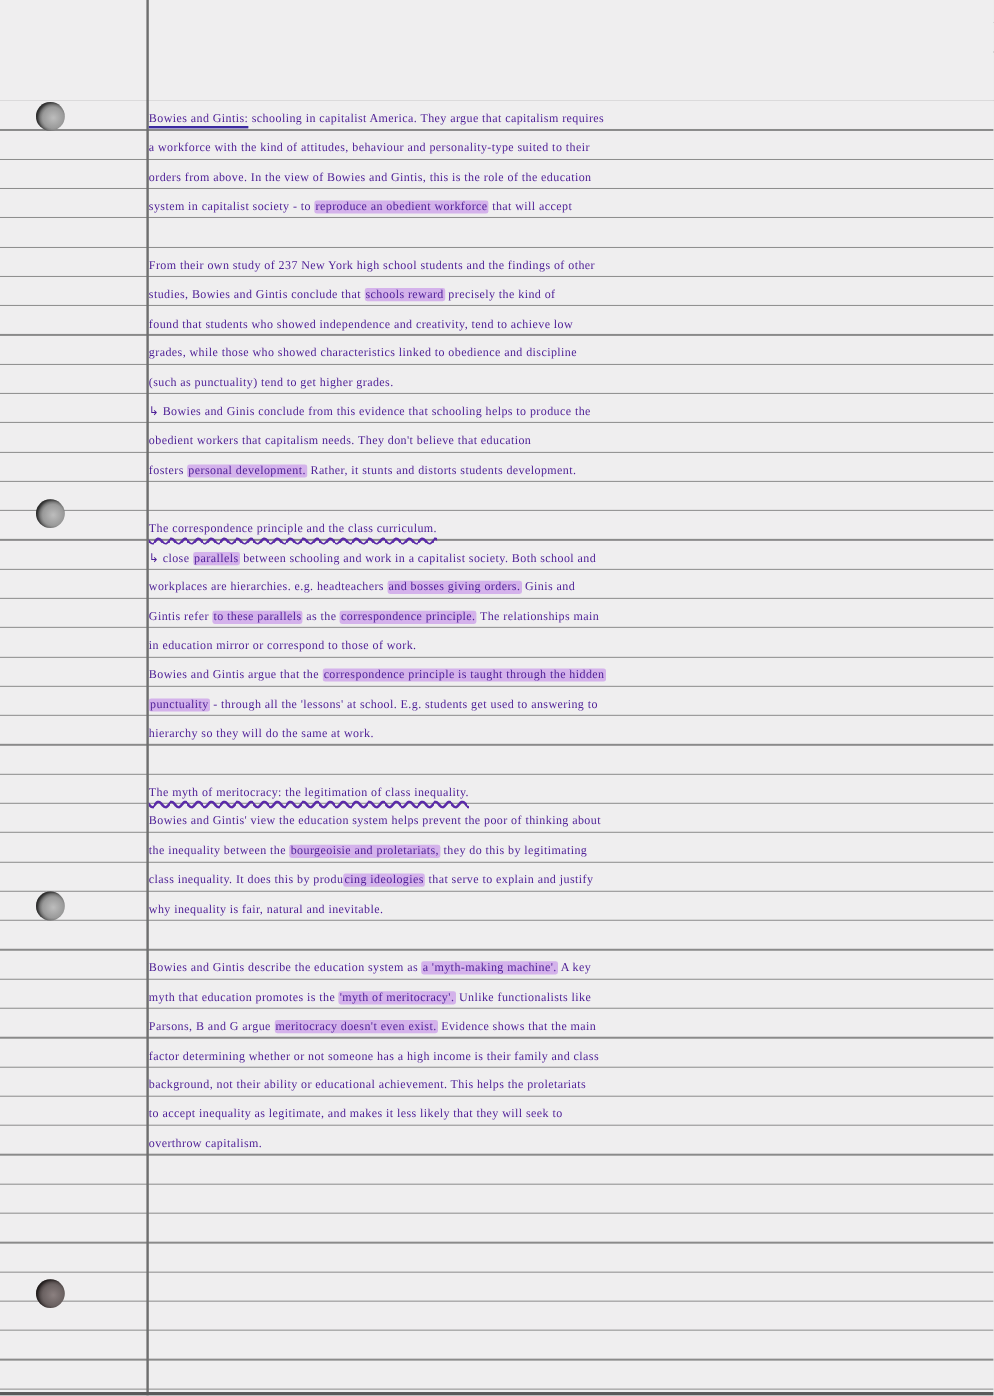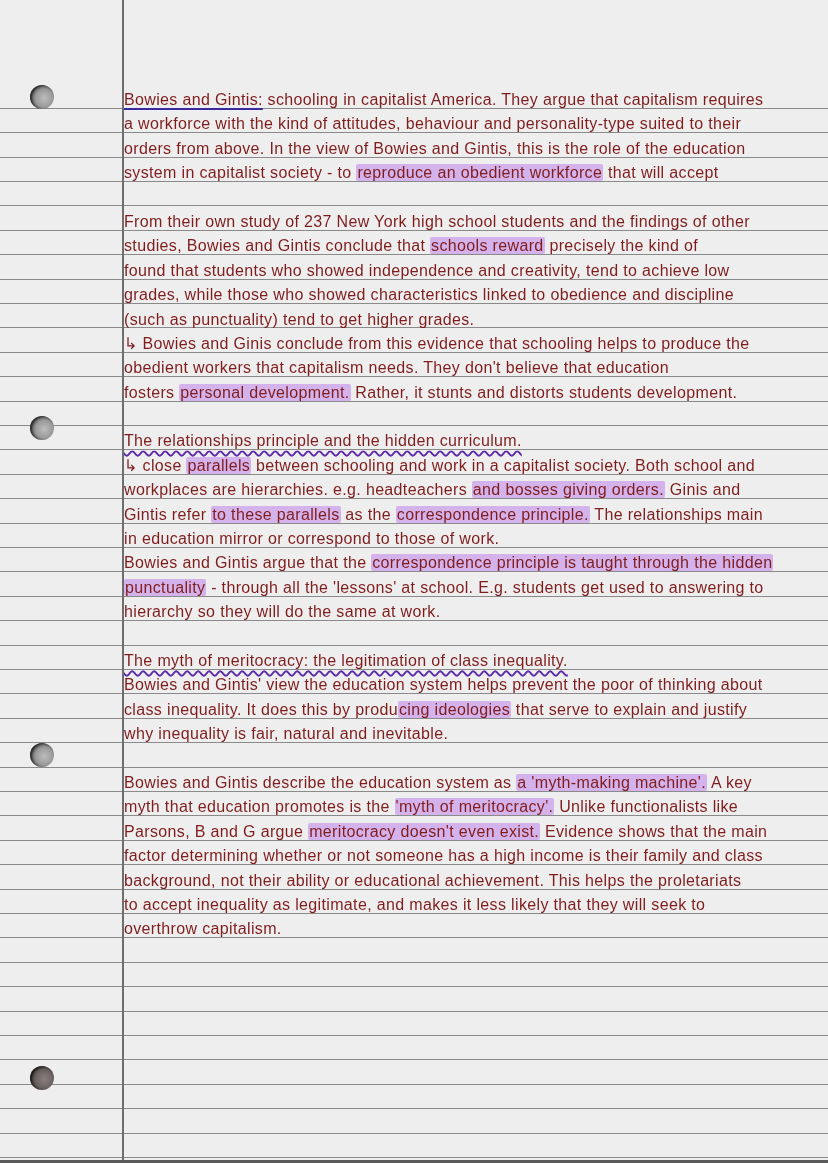--- a/index.html
+++ b/index.html
@@ -28,23 +28,23 @@
   .hole {
     position: absolute; left: 30px; width: 24px; height: 24px; border-radius: 50%;
     background: radial-gradient(circle at 60% 55%, #bdbdbd 0%, #9a9a9a 45%, #3e3e3e 80%, #222 100%);
     box-shadow: inset 2px 1px 2px rgba(0,0,0,0.5);
   }
   .hole.dark {
     background: radial-gradient(circle at 60% 55%, #8b8080 0%, #6b6262 45%, #2e2626 80%, #1b1414 100%);
   }
   .content {
     position: absolute; left: 124px; top: 88px; width: 696px;
-    color: #7f1d1d;
-    font-family: Liberation Sans, sans-serif;
-    font-size: 16px;
+    color: #4c1d95;
+    font-family: Liberation Serif, serif;
+    font-size: 10px;
     letter-spacing: 0.35px;
     line-height: 24.4px;
   }
   .line { white-space: nowrap; height: 24.4px; overflow: visible; }
   .hl { background: rgba(196, 140, 232, 0.62); border-radius: 2px; padding: 0 1px; }
   .title-u {
     text-decoration: underline; text-decoration-color: #3a2aa0;
     text-decoration-thickness: 2px; text-underline-offset: 3px;
   }
   .title-wavy {
@@ -93,21 +93,21 @@
     <div class="line">↳ Bowies and Ginis conclude from this evidence that schooling helps to produce the</div>
     <div class="line">obedient workers that capitalism needs. They don't believe that education</div>
     <div class="line">
       <span>fosters </span><span class="hl">personal development.</span><span> Rather, it stunts and distorts students development.</span>
     </div>
   </div>
 
   <div class="gap"></div>
 
   <div>
-    <div class="line"><span class="title-wavy">The relationships principle and the hidden curriculum.</span></div>
+    <div class="line"><span class="title-wavy">The correspondence principle and the class curriculum.</span></div>
     <div class="line">
       <span>↳ close </span><span class="hl">parallels</span><span> between schooling and work in a capitalist society. Both school and</span>
     </div>
     <div class="line">
       <span>workplaces are hierarchies. e.g. headteachers </span><span class="hl">and bosses giving orders.</span><span> Ginis and</span>
     </div>
     <div class="line">
       <span>Gintis refer </span><span class="hl">to these parallels</span><span> as the </span><span class="hl">correspondence principle.</span><span> The relationships main</span>
     </div>
     <div class="line">in education mirror or correspond to those of work.</div>
@@ -118,20 +118,23 @@
       <span class="hl">punctuality</span><span> - through all the 'lessons' at school. E.g. students get used to answering to</span>
     </div>
     <div class="line">hierarchy so they will do the same at work.</div>
   </div>
 
   <div class="gap"></div>
 
   <div>
     <div class="line"><span class="title-wavy">The myth of meritocracy: the legitimation of class inequality.</span></div>
     <div class="line">Bowies and Gintis' view the education system helps prevent the poor of thinking about</div>
+    <div class="line">
+      <span>the inequality between the </span><span class="hl">bourgeoisie and proletariats,</span><span> they do this by legitimating</span>
+    </div>
     <div class="line">
       <span>class inequality. It does this by produ</span><span class="hl">cing ideologies</span><span> that serve to explain and justify</span>
     </div>
     <div class="line">why inequality is fair, natural and inevitable.</div>
   </div>
 
   <div class="gap"></div>
 
   <div>
     <div class="line">

